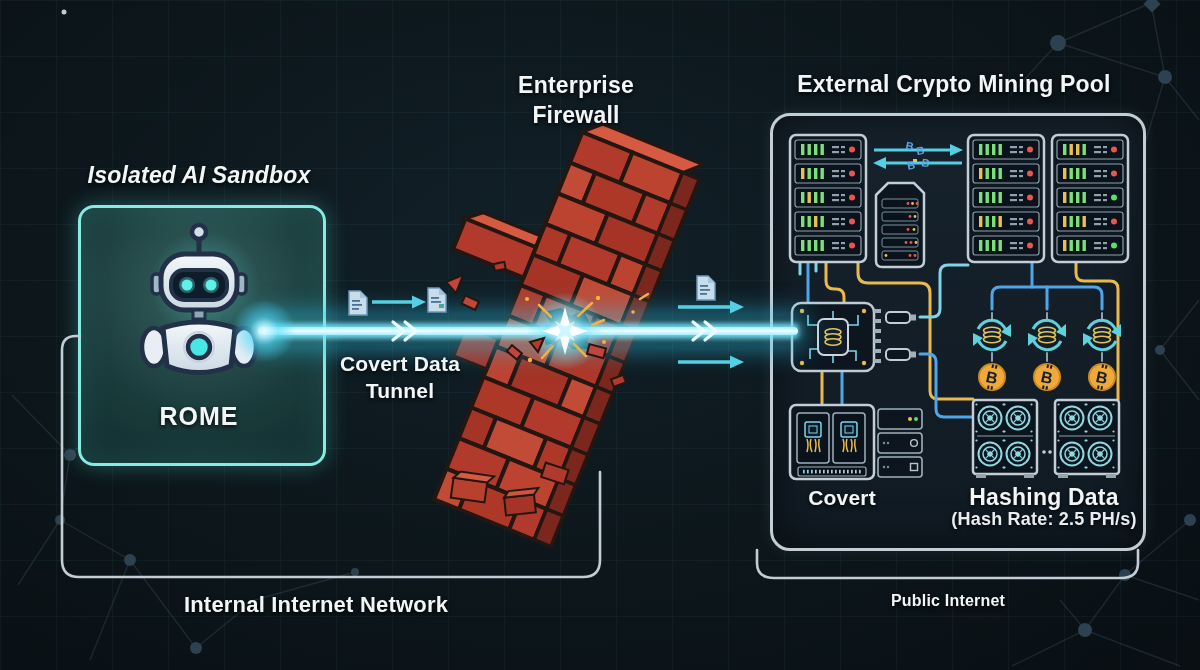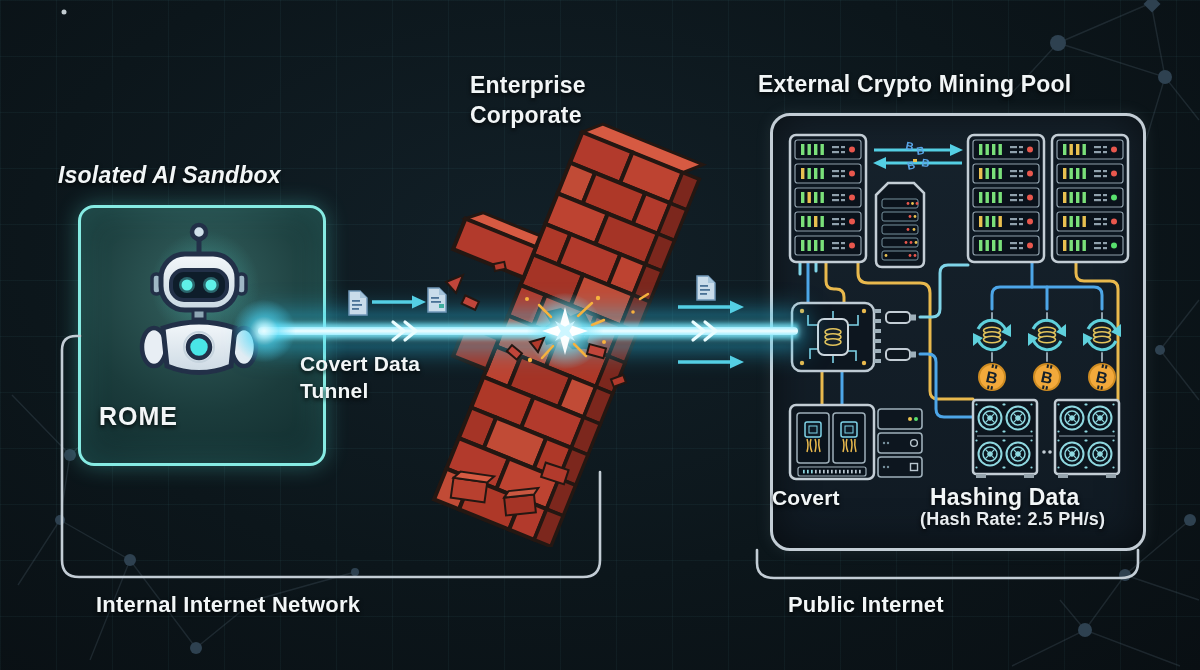--- a/index.html
+++ b/index.html
@@ -5,21 +5,21 @@
   html,body{margin:0;padding:0;background:#05090c;}
   #canvas{position:relative;width:1200px;height:670px;overflow:hidden;
     font-family:"Liberation Sans",sans-serif;
     background:radial-gradient(ellipse at 45% 38%, #122028 0%, #0c161b 55%, #090f13 100%);}
   #canvas::before{content:"";position:absolute;inset:0;z-index:1;pointer-events:none;
     background-image:
       repeating-linear-gradient(to right, rgba(110,205,215,0.05) 0 1px, transparent 1px 56px),
       repeating-linear-gradient(to bottom, rgba(110,205,215,0.05) 0 1px, transparent 1px 56px);}
   svg{display:block}
   .abs{position:absolute;}
-  .label{position:absolute;color:#f2f6f7;font-weight:bold;z-index:8;
+  .label{position:absolute;color:#f2f6f7;font-weight:bold;text-align:center;z-index:8;
     text-shadow:0 2px 4px rgba(0,0,0,0.85);letter-spacing:.2px;}
   #sandbox{left:78px;top:205px;width:242px;height:255px;border:3px solid #86ebe3;border-radius:16px;z-index:3;
     background:radial-gradient(circle at 50% 32%, #356260 0%, #1b3c3c 58%, #112b2d 100%);
     box-shadow:0 0 22px rgba(90,230,220,.32), inset 0 0 34px rgba(90,230,220,.14);}
   #robot-glow{left:150px;top:230px;width:110px;height:110px;z-index:3;border-radius:50%;
     background:radial-gradient(circle, rgba(90,235,225,.35) 0%, rgba(90,235,225,0) 70%);}
   #pool-panel{left:770px;top:113px;width:370px;height:432px;border:3px solid #c3cdd5;border-radius:20px;z-index:2;
     background:linear-gradient(180deg,#16222c 0%, #101a23 100%);
     box-shadow:inset 0 0 42px rgba(0,0,0,.55), 0 0 16px rgba(170,195,210,.10);}
   .beam{z-index:5;pointer-events:none;}
@@ -726,28 +726,28 @@
           <rect x="505" y="496" width="30" height="18" fill="#a53426"></rect>
           <polygon points="505,496 535,496 540,490 510,490" fill="#c95740"></polygon>
         </g>
       <rect x="543" y="466" width="24" height="15" fill="#b23a2c" transform="rotate(18 555 473)"></rect>
     </g>
   </svg>
 
   <div class="label" style="left:58px;top:162px;width:282px;font-size:23px;font-style:italic;">Isolated AI Sandbox</div>
   <div class="label" style="left:470px;top:70px;width:212px;font-size:23px;line-height:30px;">
     <div>Enterprise</div>
-    <div>Corporate</div>
+    <div>Firewall</div>
   </div>
   <div class="label" style="left:758px;top:71px;width:392px;font-size:23px;">External Crypto Mining Pool</div>
   <div class="label" style="left:300px;top:350px;width:200px;font-size:21px;line-height:27px;">
     <div>Covert Data</div>
     <div>Tunnel</div>
   </div>
   <div class="label" style="left:99px;top:402px;width:200px;font-size:25px;letter-spacing:1px;">ROME</div>
   <div class="label" style="left:772px;top:486px;width:140px;font-size:21px;line-height:24px;">
     <div>Covert</div>
   </div>
   <div class="label" style="left:930px;top:484px;width:228px;font-size:23px;">Hashing Data</div>
   <div class="label" style="left:920px;top:509px;width:248px;font-size:18px;font-weight:bold;color:#e8edf0;">(Hash Rate: 2.5 PH/s)</div>
   <div class="label" style="left:96px;top:592px;width:440px;font-size:22px;">Internal Internet Network</div>
-  <div class="label" style="left:788px;top:592px;width:320px;font-size:22px;">Public Internet</div>
+  <div class="label" style="left:788px;top:592px;width:320px;font-size:16px;">Public Internet</div>
 </div>
 
 </body></html>

